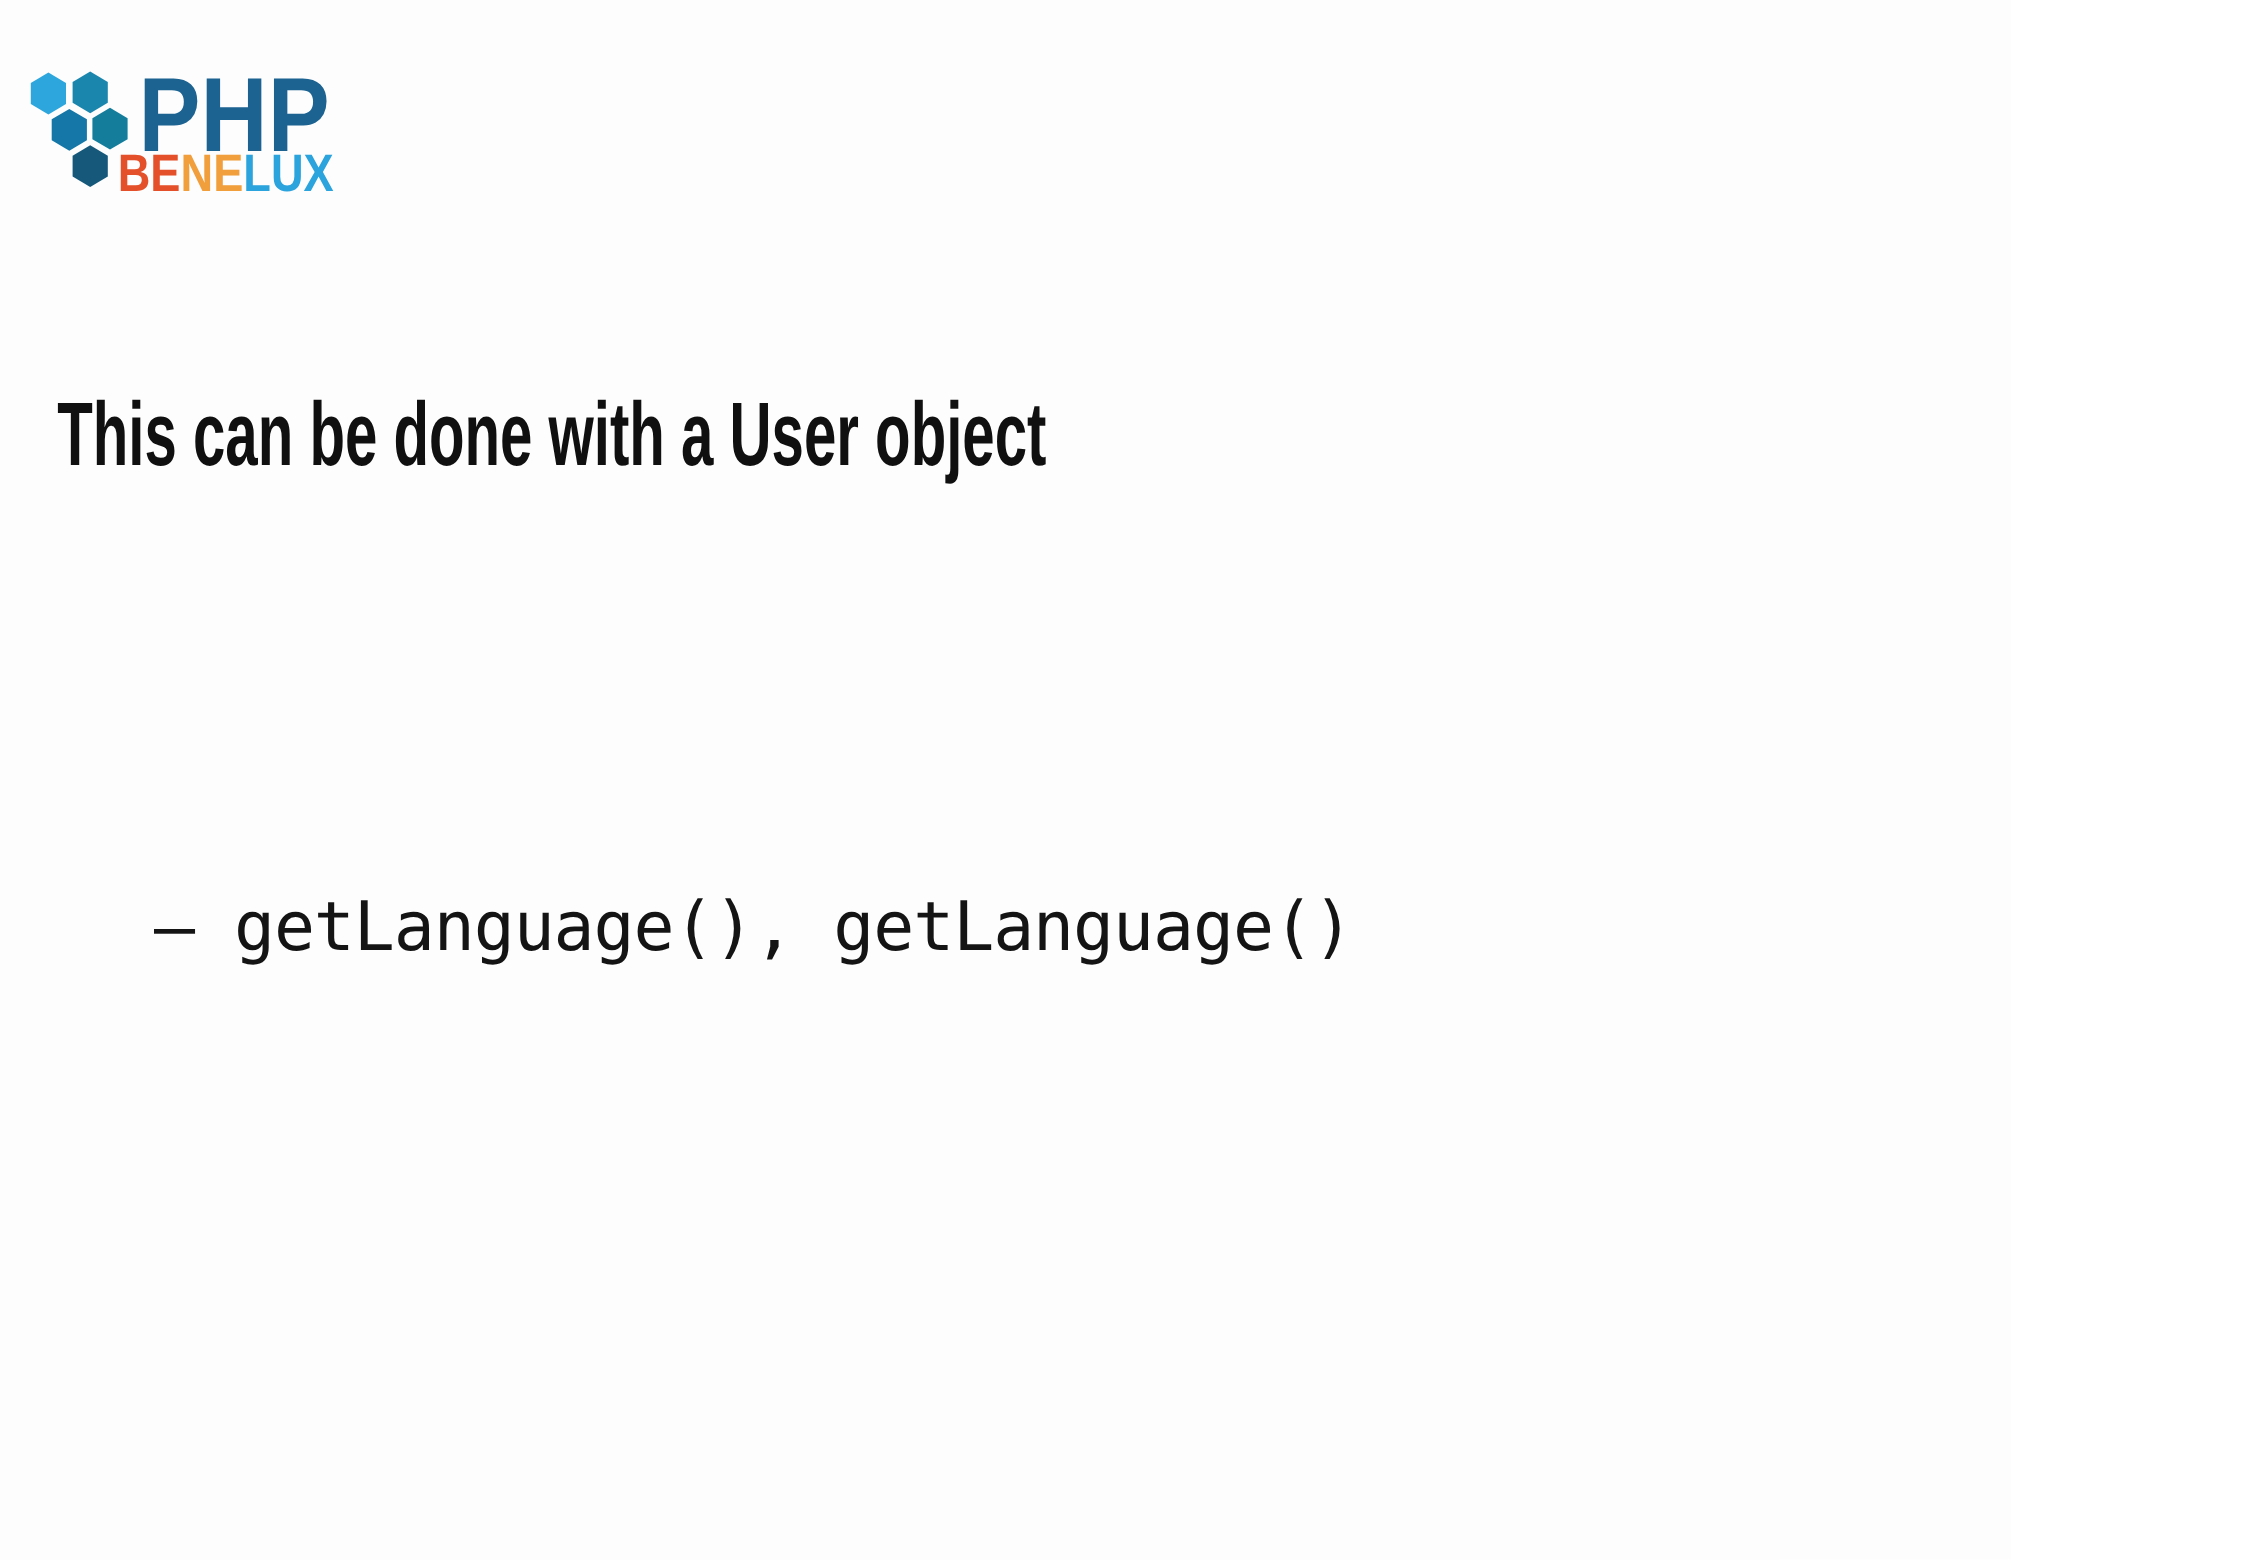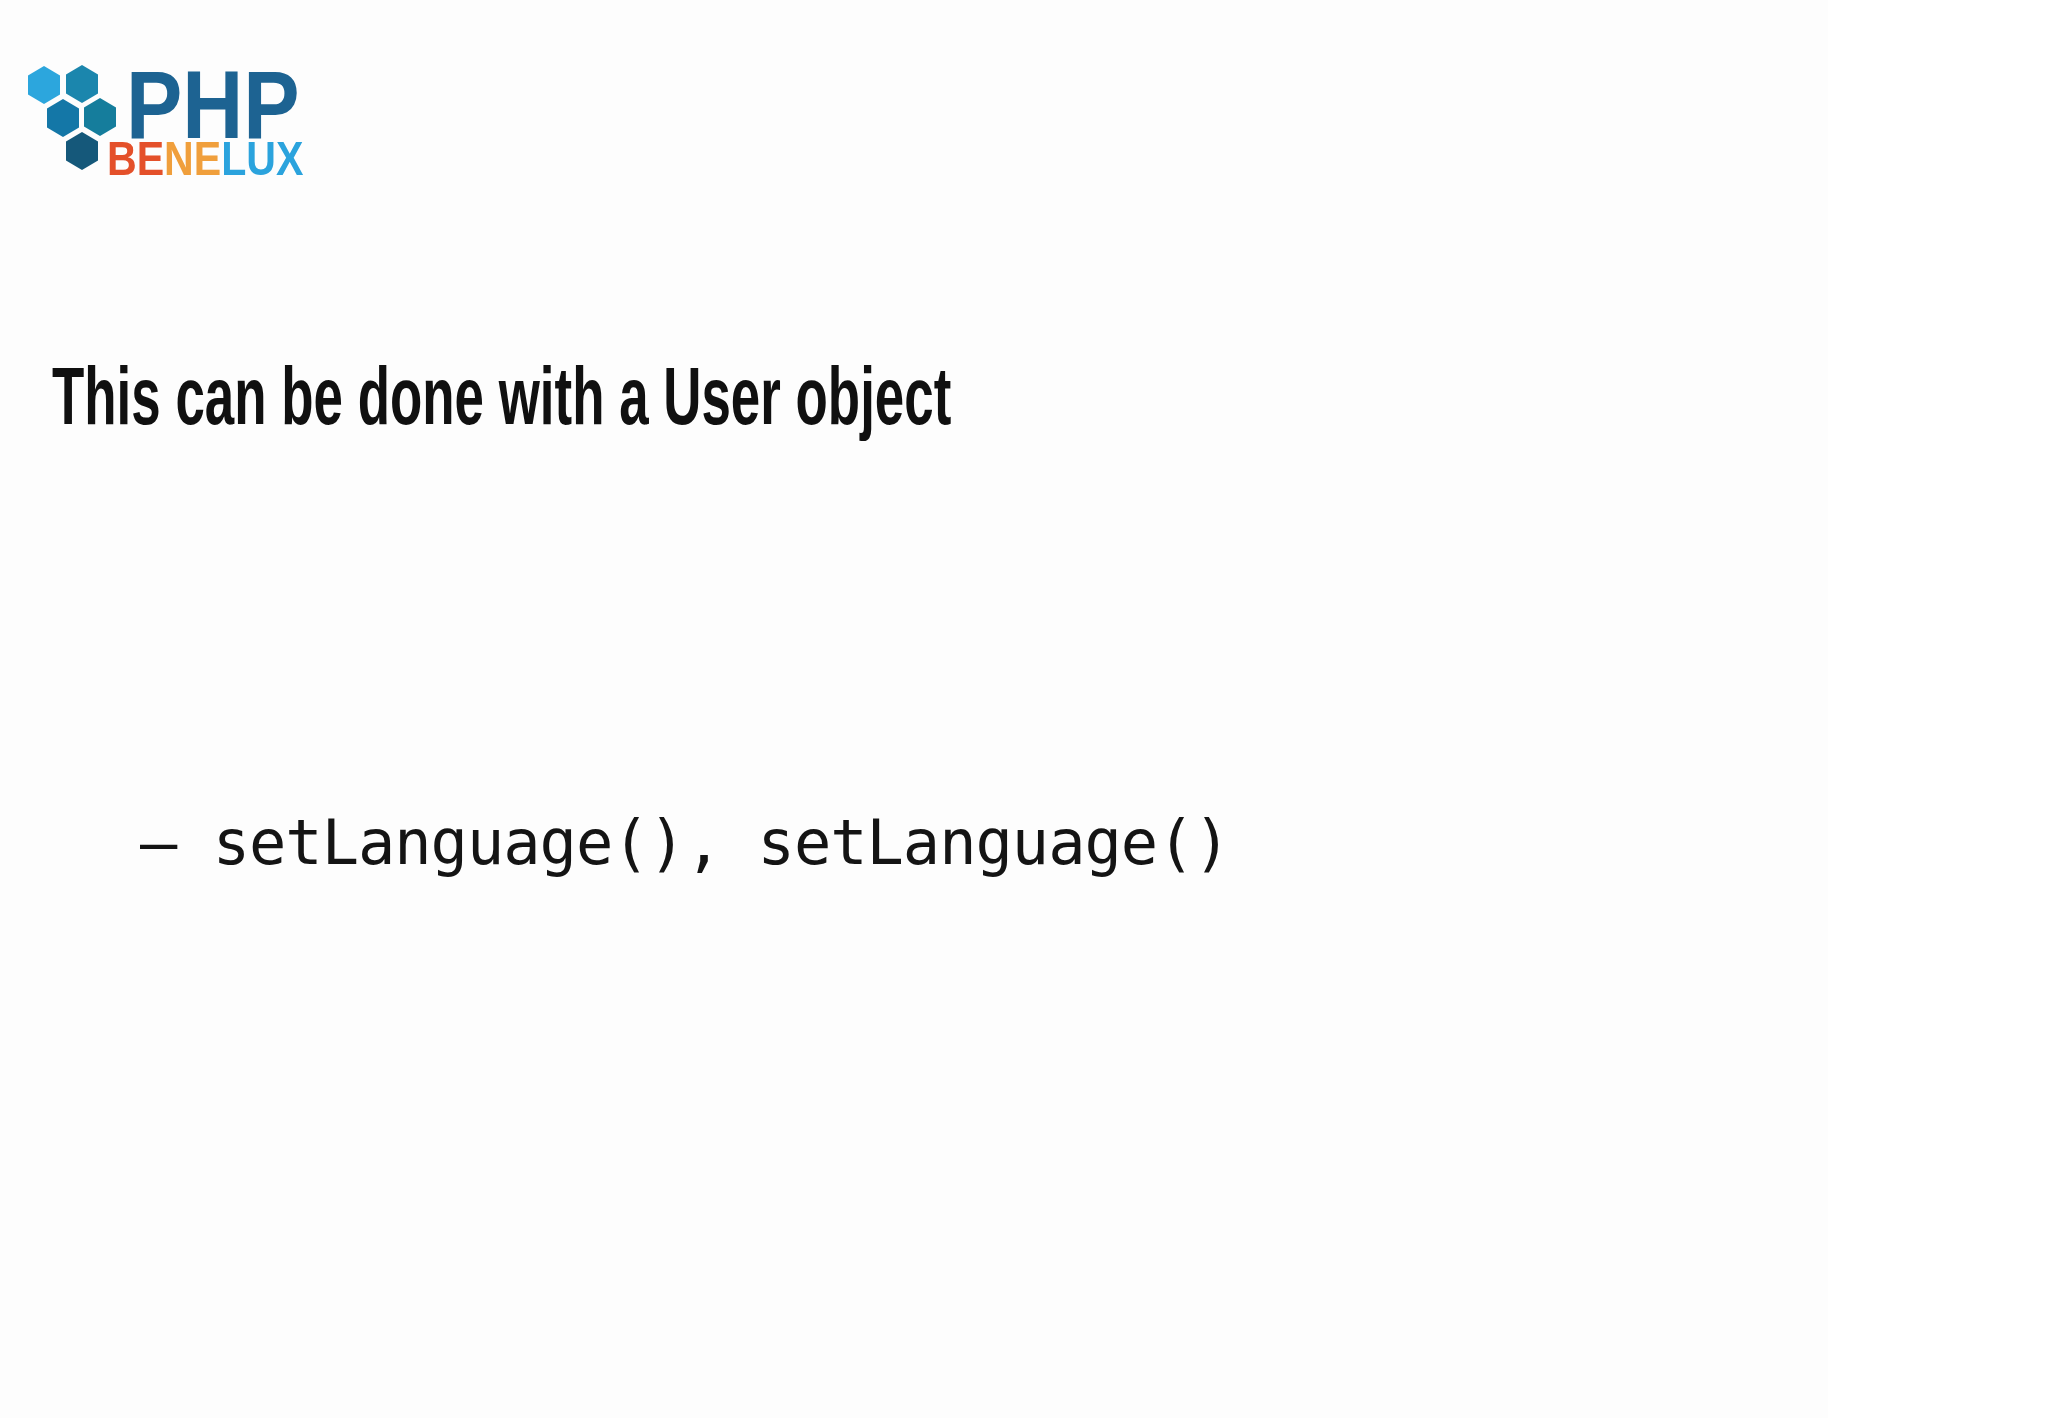--- a/index.html
+++ b/index.html
@@ -96,18 +96,18 @@
     </svg>
     <div class="logo-php" style="color: rgb(29, 99, 146);">PHP</div>
     <div class="logo-benelux">
       <span style="color: rgb(228, 80, 42);">B</span><span style="color: rgb(228, 80, 42);">E</span><span style="color: rgb(240, 159, 60);">N</span><span style="color: rgb(240, 159, 60);">E</span><span style="color: rgb(43, 163, 221);">L</span><span style="color: rgb(43, 163, 221);">U</span><span style="color: rgb(43, 163, 221);">X</span>
     </div>
   </div>
 
   <h1 class="title">This can be done with a User object</h1>
 
   <div class="bullets">
-    <div class="bullet-line">– setLanguage(), setLanguage()</div>
+    <div class="bullet-line">– getLanguage(), getLanguage()</div>
     
     
   </div>
 
 </div>
 
 </body></html>

